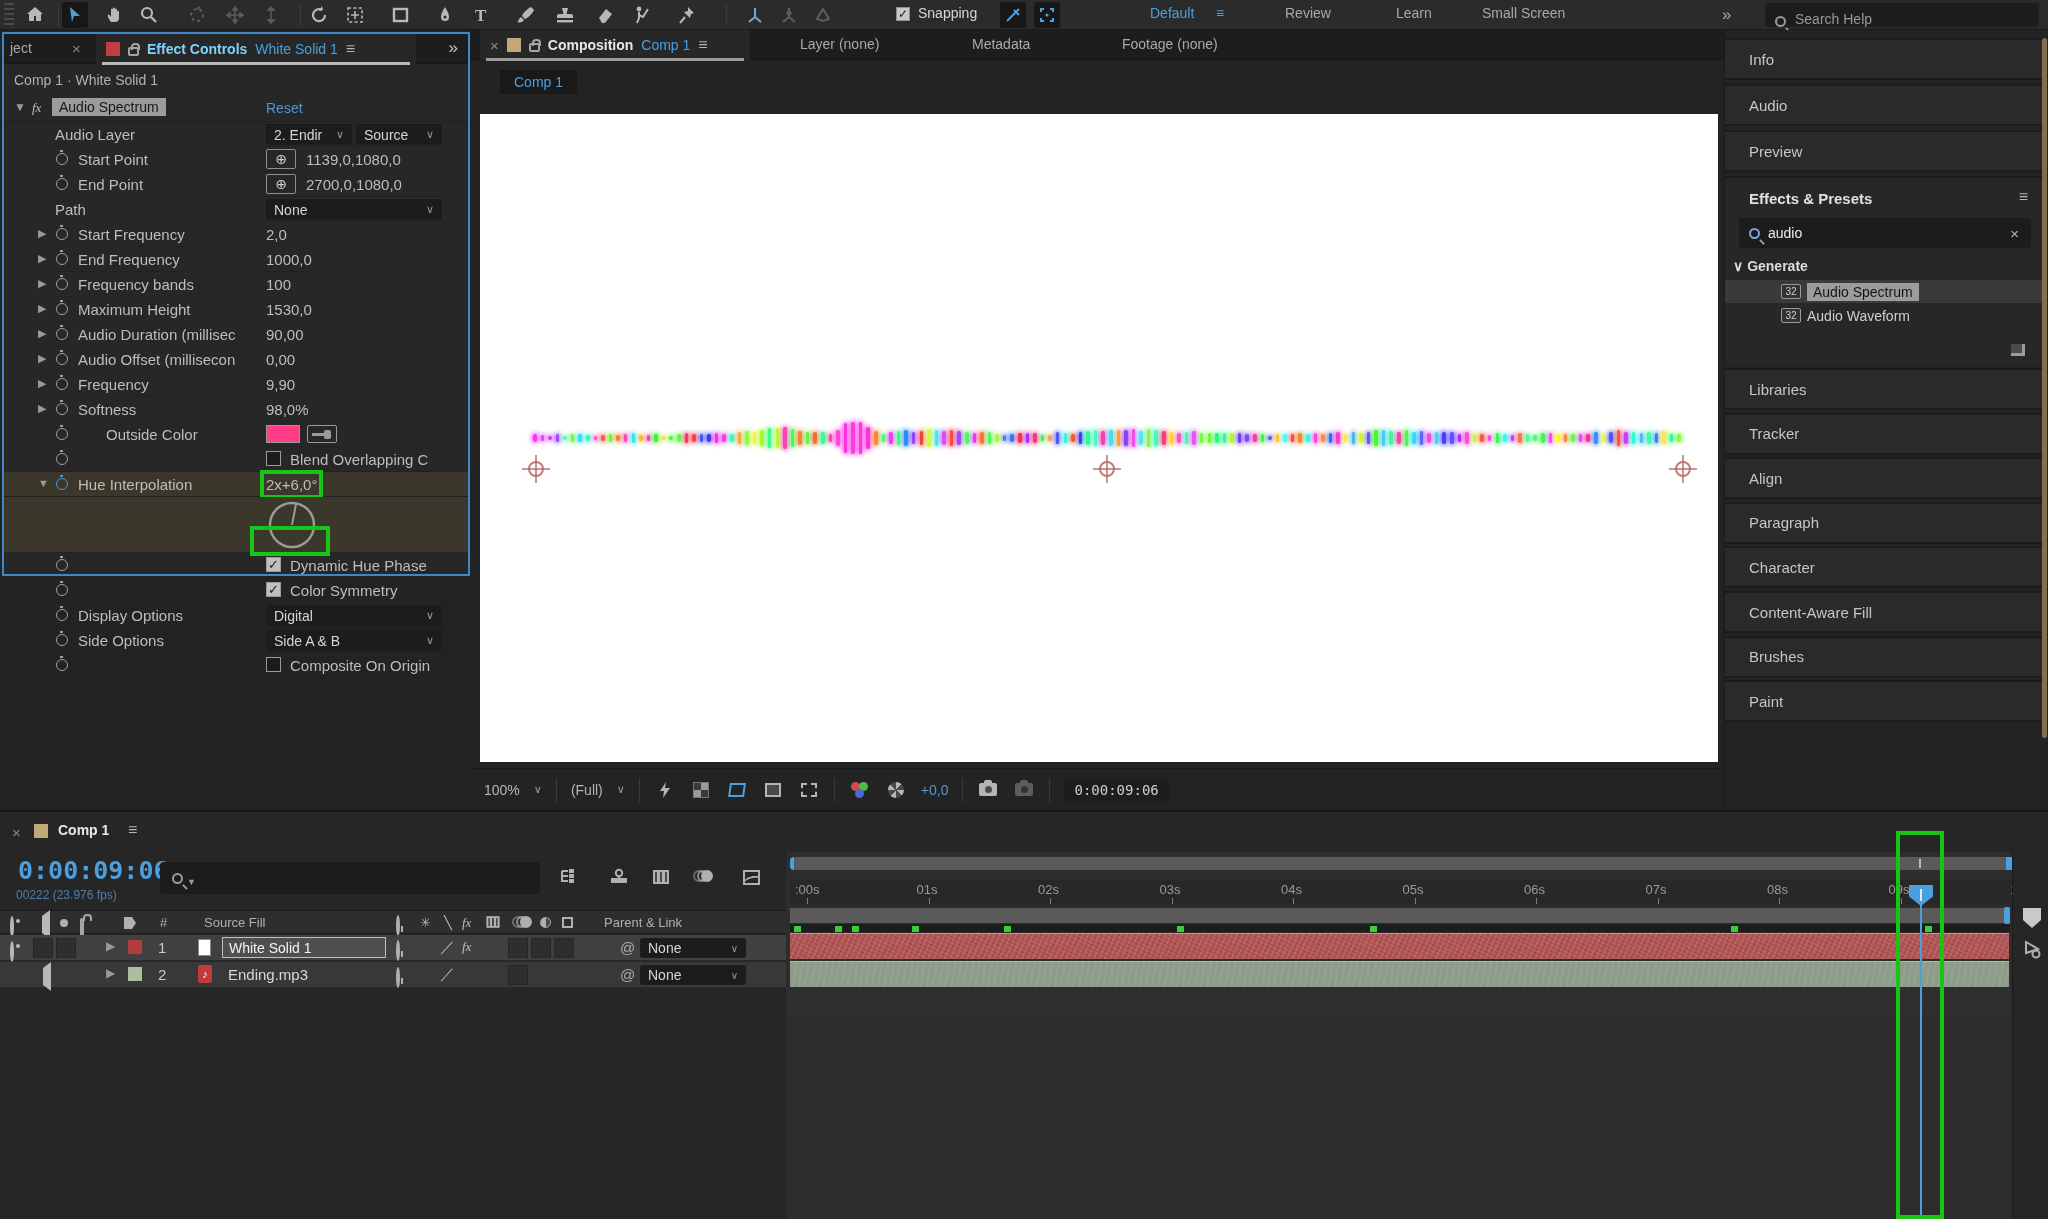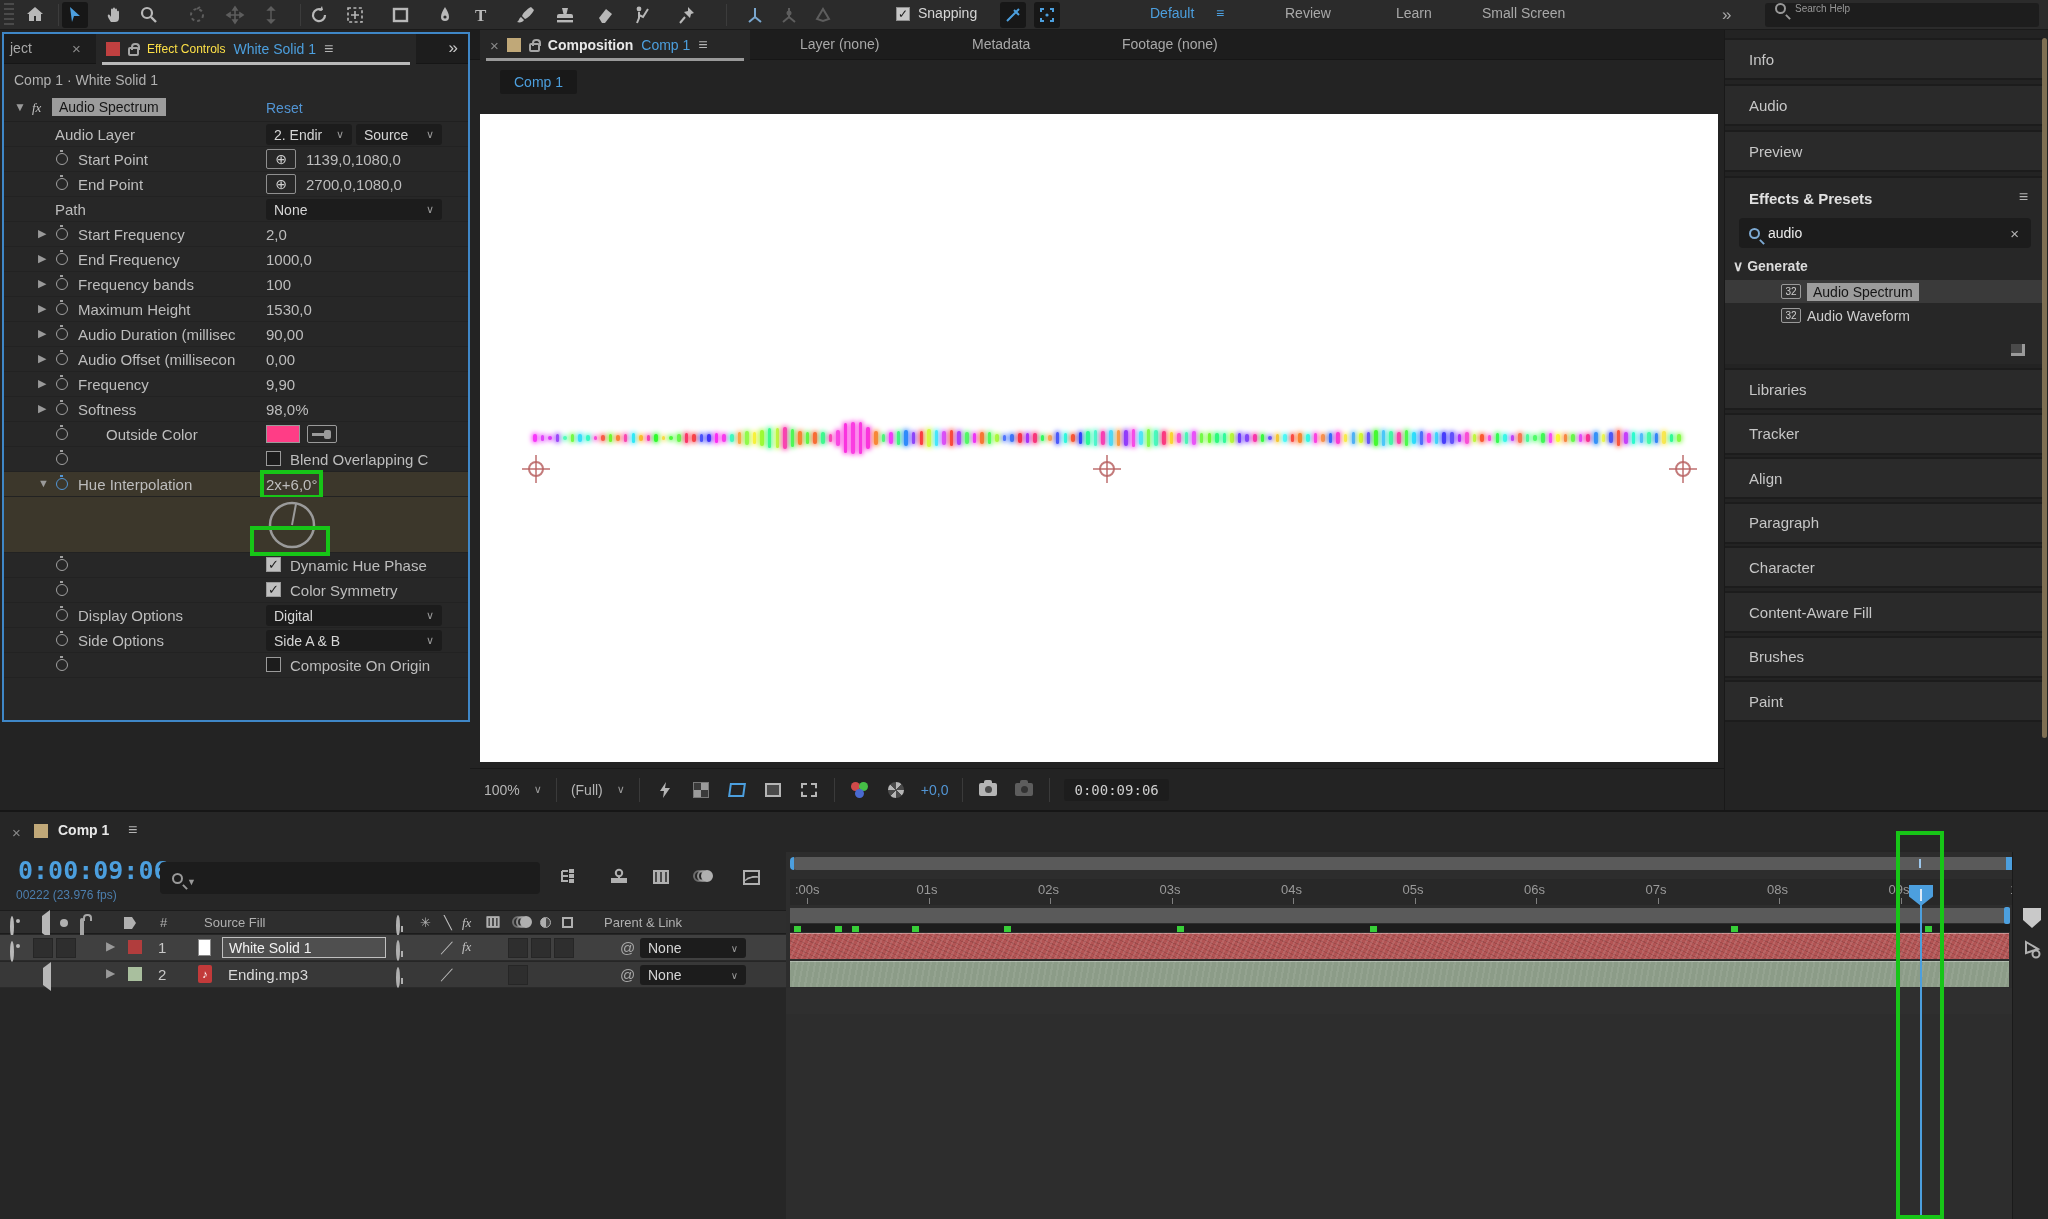--- a/index.html
+++ b/index.html
@@ -12,28 +12,28 @@
   #toolbar { left:0; top:0; width:2048px; height:30px; background:#2b2b2b; border-bottom:1px solid #1a1a1a; }
   .tbtn { position:absolute; top:2px; width:26px; height:26px; border-radius:3px; display:flex; align-items:center; justify-content:center; color:#b8b8b8; }
   .tbtn.active { background:#171717; color:#4c9fde; }
   .tbtn.dim { color:#5d5d5d; }
   .tb-sep { position:absolute; top:4px; width:1px; height:22px; background:#3c3c3c; }
   .grip { position:absolute; left:4px; top:3px; width:10px; height:24px;
           background:repeating-linear-gradient(#4a4a4a 0 2px, transparent 2px 5px); }
   .ws { position:absolute; top:5px; color:#a9a9a9; font-size:14px; cursor:default; }
   .ws.active { color:#4c9fde; }
   #help-search { left:1765px; top:3px; width:274px; height:24px; background:#1d1d1d; border-radius:3px;
-                 display:flex; align-items:flex-start; gap:9px; padding-left:10px; color:#989898; font-size:10px; }
+                 display:flex; align-items:flex-end; gap:9px; padding-left:10px; color:#989898; font-size:14px; }
   .mag { width:11px; height:11px; border:2px solid currentColor; border-radius:50%; position:relative; flex:0 0 auto; }
   .mag::after { content:""; position:absolute; width:2px; height:6px; background:currentColor; left:10px; top:9px; transform:rotate(-45deg); }
   .cbx { width:14px; height:14px; border:1px solid #8f8f8f; background:#1d1d1d; display:inline-flex; align-items:center; justify-content:center; font-size:12px; color:#1d1d1d; }
   .cbx.on { background:#c7c7c7; }
 
   
-  #fx-panel { left:2px; top:32px; width:468px; height:690px; background:#272727; border:2px solid #3f87c7; }
+  #fx-panel { left:2px; top:32px; width:468px; height:544px; background:#272727; border:2px solid #3f87c7; }
   .tabbar { position:absolute; left:0; top:0; right:0; height:30px; background:#1d1d1d; border-bottom:1px solid #161616; }
   .tab-active { position:absolute; top:0; height:30px; background:#272727; display:flex; align-items:center; gap:8px; padding:0 10px; }
   .tab-underline { position:absolute; height:3px; background:#b9b9b9; bottom:-1px; left:6px; right:6px; }
   .swatch14 { width:14px; height:14px; flex:0 0 auto; }
   .lock { width:11px; height:9px; border:2px solid #a5a5a5; border-radius:2px; position:relative; margin-top:4px; flex:0 0 auto;}
   .lock::before { content:""; position:absolute; left:1px; top:-6px; width:5px; height:5px; border:2px solid #a5a5a5; border-bottom:none; border-radius:4px 4px 0 0; }
   .menu-glyph { color:#b5b5b5; font-size:16px; letter-spacing:-1px; }
   .fxrow { position:relative; height:25px; border-bottom:1px solid #222222; }
   .fxrow.hl { background:#3c372b; }
   .fxrow .lbl { position:absolute; top:4px; color:#bdbdbd; white-space:nowrap; }
@@ -271,21 +271,21 @@
     </div>
   </div>
 
   <div class="abs" id="fx-panel">
     <div class="tabbar">
       <span class="abs" style="left:6px;top:6px;color:#a9a9a9;font-size:14px">ject</span>
       <span class="abs" style="left:68px;top:6px;color:#8a8a8a">×</span>
       <div class="tab-active" style="left:92px;width:320px">
         <span class="swatch14" style="background:#c04040"></span>
         <span class="lock"></span>
-        <span style="color:#fde047;font-weight:normal;font-size:12px">Effect Controls</span>
+        <span style="color:#7dd3fc;font-weight:bold;font-size:14px">Effect Controls</span>
         <span style="color:#4c9fde;font-size:14px">White Solid 1</span>
         <span class="menu-glyph">≡</span>
         <div class="tab-underline"></div>
       </div>
       <span class="abs" style="right:10px;top:4px;color:#c9c9c9;font-size:17px">»</span>
     </div>
     <div class="abs" style="left:10px;top:38px;color:#b0b0b0;font-size:14px">Comp 1 · White Solid 1</div>
 
     <div class="abs" style="left:0;top:62px;width:464px;height:26px;border-bottom:1px solid #202020">
       <span class="abs" style="left:10px;top:4px;color:#9a9a9a;font-size:12px">▼</span>

